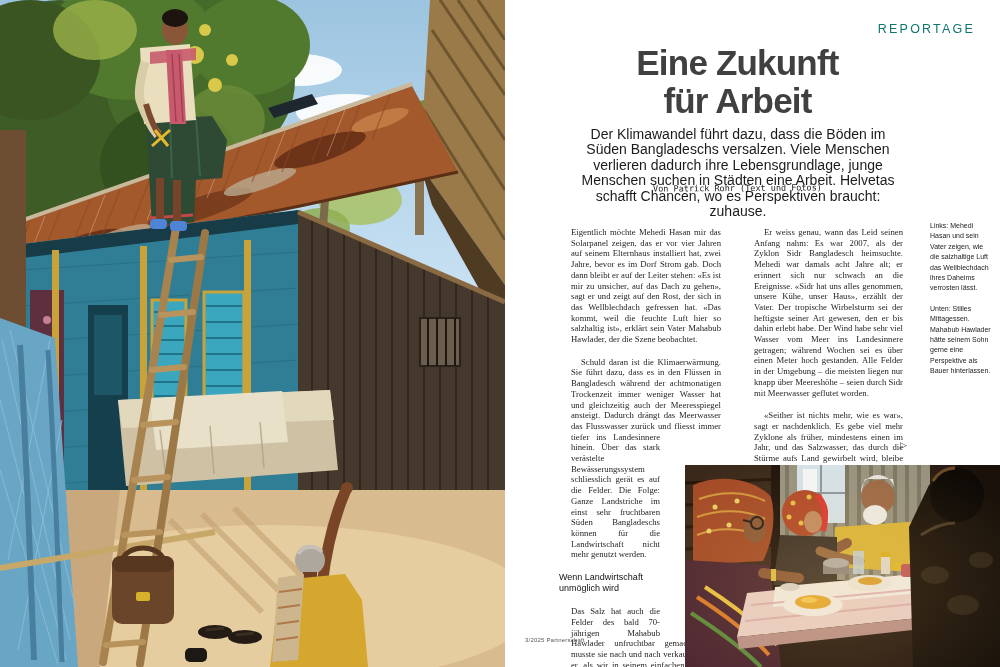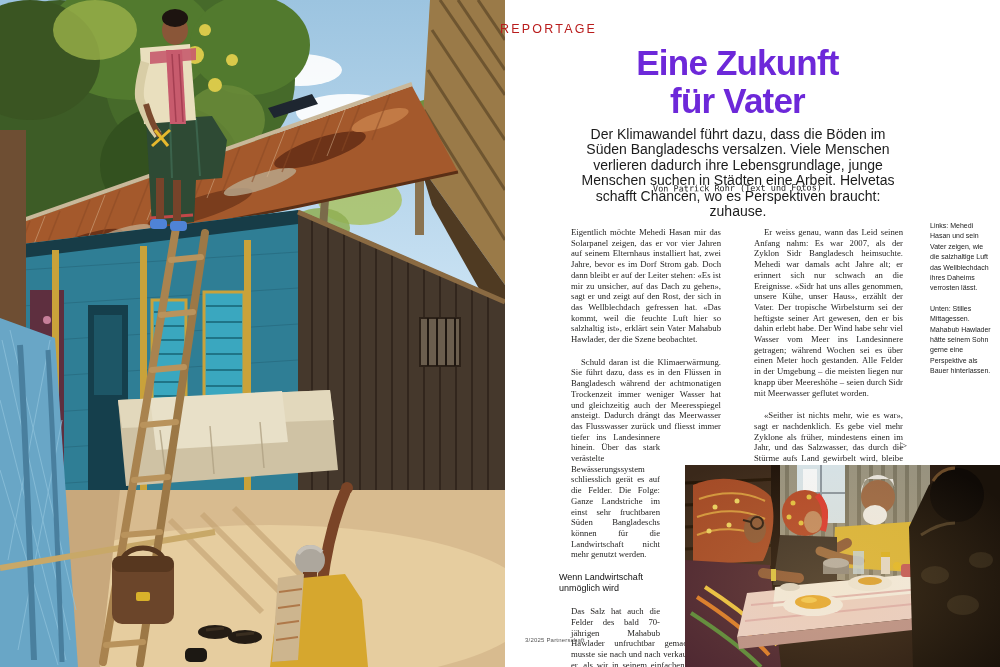--- a/index.html
+++ b/index.html
@@ -1,24 +1,24 @@
 <!DOCTYPE html>
 <html lang="de"><head>
 <meta charset="utf-8">
 <style>
   html,body{margin:0;padding:0;background:#e8e8e8;}
   .spread{position:relative;width:1000px;height:667px;background:#ffffff;overflow:hidden;
           font-family:"Liberation Sans",sans-serif;color:#1a1a1a;}
   .abs{position:absolute;}
   figure{margin:0;}
   
-  .kicker{left:500px;top:22px;width:475px;text-align:left;font-size:12.5px;letter-spacing:2.2px;
-          color:#b91c1c;font-weight:400;}
+  .kicker{left:500px;top:22px;width:475px;text-align:right;font-size:12.5px;letter-spacing:2.2px;
+          color:#0f766e;font-weight:400;}
   .title{left:500px;top:44px;width:475px;text-align:center;font-weight:bold;font-size:35px;
-         line-height:38px;letter-spacing:-0.8px;color:#6d28d9;}
+         line-height:38px;letter-spacing:-0.8px;color:#404040;}
   .standfirst{left:577px;top:127px;width:322px;text-align:center;font-size:14px;line-height:15.4px;
               color:#1b1b1b;}
   .byline{left:500px;top:183px;width:475px;text-align:center;font-size:8.5px;
           font-family:"DejaVu Sans Mono",monospace;color:#222;transform:rotate(-0.4deg);}
   .col{font-family:"Liberation Serif",serif;font-size:8.7px;line-height:10.7px;text-align:justify;
        color:#201f1e;hyphens:auto;}
   .col p{margin:12px;}
   .col p.indent{text-indent:10px;}
   .col1{left:559px;top:215px;width:174px;height:420px;}
   .col2{left:742px;top:215px;width:173px;}
@@ -341,21 +341,21 @@
         <path d="M236,635 L254,633" stroke="#3a2e20" stroke-width="3"></path>
       </g>
       <rect x="185" y="648" width="22" height="14" rx="5" fill="#1c1813"></rect>
     </svg>
   </figure>
 
   <div class="abs kicker">REPORTAGE</div>
 
   <div class="abs title">
     <div>Eine Zukunft</div>
-    <div>für Vater</div>
+    <div>für Arbeit</div>
   </div>
 
   <div class="abs standfirst">Der Klimawandel führt dazu, dass die Böden im Süden Bangladeschs versalzen. Viele Menschen verlieren dadurch ihre Lebensgrundlage, junge Menschen suchen in Städten eine Arbeit. Helvetas schafft Chancen, wo es Perspektiven braucht: zuhause.</div>
 
   <div class="abs byline">Von Patrick Rohr (Text und Fotos)</div>
 
   <div class="abs col col1">
     <div class="sb-a"></div>
     <div class="sb-b"></div>
     <p>Eigentlich möchte Mehedi Hasan mir das Solarpanel zeigen, das er vor vier Jahren auf seinem Elternhaus installiert hat, zwei Jahre, bevor es im Dorf Strom gab. Doch dann bleibt er auf der Leiter stehen: «Es ist mir zu unsicher, auf das Dach zu gehen», sagt er und zeigt auf den Rost, der sich in das Wellblechdach gefressen hat. «Das kommt, weil die feuchte Luft hier so salzhaltig ist», erklärt sein Vater Mahabub Hawlader, der die Szene beobachtet.</p>

